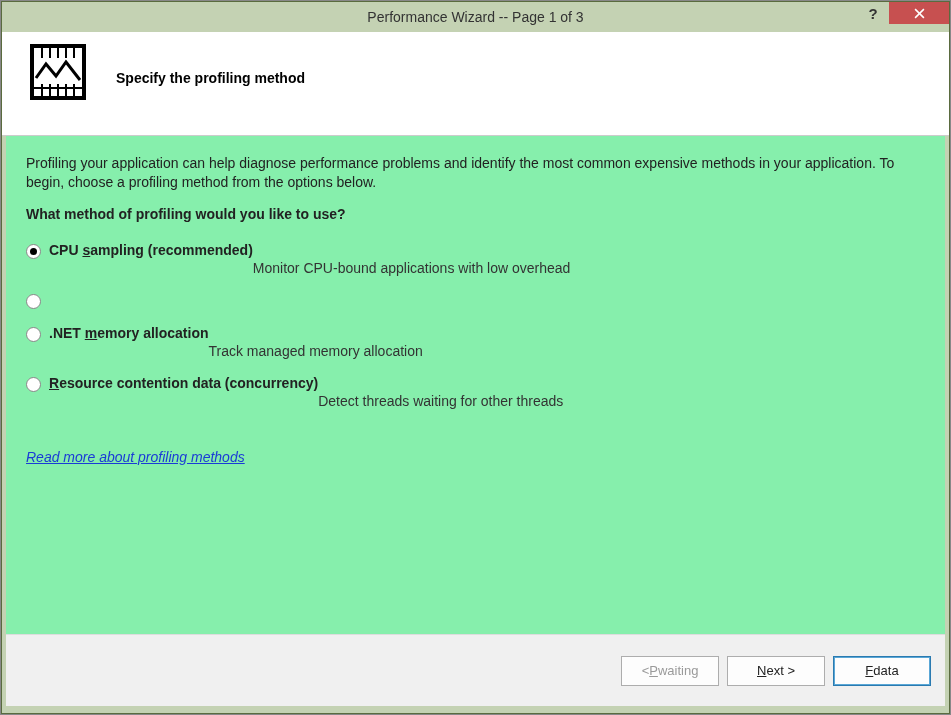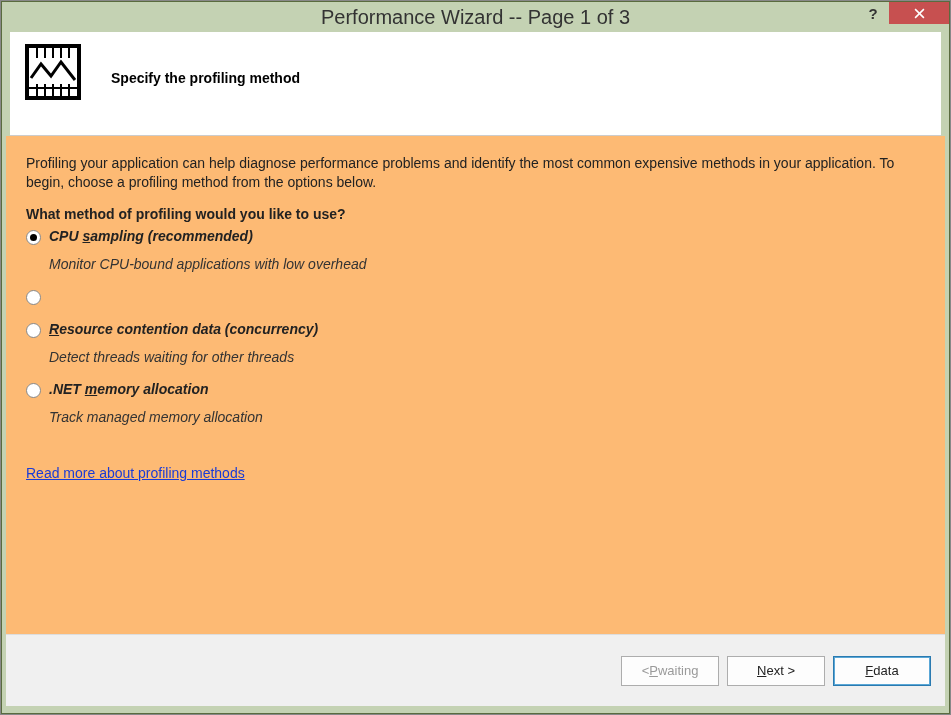--- a/index.html
+++ b/index.html
@@ -21,21 +21,21 @@
 .titlebar {
   height: 30px;
   background: #c4d2b3;
   display: flex;
   align-items: center;
   position: relative;
 }
 .titlebar-title {
   flex: 1;
   text-align: center;
-  font-size: 20px;
+  font-size: 14px;
   color: #333;
 }
 .titlebar-controls {
   position: absolute;
   right: 0;
   top: 0;
   display: flex;
   height: 22px;
 }
 .help-btn {
@@ -55,48 +55,48 @@
   background: #c75050;
   display: flex;
   align-items: center;
   justify-content: center;
   cursor: pointer;
 }
 .close-btn svg { width: 11px; height: 11px; }
 .header {
   background: #fff;
   height: 104px;
-  margin: 0 8px;
+  margin: 0 0;
   display: flex;
   align-items: flex-start;
-  padding: 10px 15px;
+  padding: 10px 28px;
   border-bottom: 1px solid #ccc;
 }
 .header-icon {
   width: 56px;
   height: 56px;
   margin-right: 30px;
   margin-top: 2px;
 }
 .header-title {
   font-size: 14px;
   font-weight: bold;
   color: #000;
   margin-top: 28px;
 }
 .content {
-  background: #fdba74;
+  background: #86efac;
   margin: 0 4px;
   height: 498px;
   padding: 18px 20px;
   font-size: 14px;
   color: #222;
 }
 .intro { margin-bottom: 14px; line-height: 1.35; }
-.question { font-weight: bold; margin-bottom: 6px; }
+.question { font-weight: bold; margin-bottom: 20px; }
 .option {
   display: flex;
   align-items: flex-start;
   margin-bottom: 16px;
   cursor: pointer;
 }
 .radio {
   width: 15px;
   height: 15px;
   border: 1px solid #888;
@@ -109,30 +109,31 @@
   justify-content: center;
   flex-shrink: 0;
 }
 .radio.checked::after {
   content: "";
   width: 7px;
   height: 7px;
   background: #000;
   border-radius: 50%;
 }
-.option-text { display: flex; flex-direction: column; font-style: italic; }
+.option-text { display: flex; flex-direction: row; }
 .option-label { font-weight: bold; }
 .option-label .ul { text-decoration: underline; }
-.option-desc { color: #333; margin-top: 12px; }
+.option-desc { color: #333; margin-top: 18px; }
 .link {
   color: #1a3bd6;
   text-decoration: underline;
   cursor: pointer;
   margin-top: 24px;
   display: inline-block;
+  font-style: italic;
 }
 .footer {
   background: #f0f0f0;
   margin: 0 4px 4px 4px;
   height: 72px;
   border-top: 1px solid #ddd;
   display: flex;
   justify-content: flex-end;
   align-items: center;
   padding-right: 14px;
@@ -206,30 +207,30 @@
       </div>
     </div>
 
     <div class="option">
       <div class="radio"></div>
     </div>
 
     <div class="option">
       <div class="radio"></div>
       <div class="option-text">
+        <div class="option-label"><span>.NET </span><span class="ul">m</span><span>emory allocation</span></div>
+        <div class="option-desc">Track managed memory allocation</div>
+      </div>
+    </div>
+
+    <div class="option">
+      <div class="radio"></div>
+      <div class="option-text">
         <div class="option-label"><span></span><span class="ul">R</span><span>esource contention data (concurrency)</span></div>
         <div class="option-desc">Detect threads waiting for other threads</div>
-      </div>
-    </div>
-
-    <div class="option">
-      <div class="radio"></div>
-      <div class="option-text">
-        <div class="option-label"><span>.NET </span><span class="ul">m</span><span>emory allocation</span></div>
-        <div class="option-desc">Track managed memory allocation</div>
       </div>
     </div>
 
     <a class="link">Read more about profiling methods</a>
   </div>
 
   <div class="footer">
     <div class="btn disabled">
         <span>&lt; </span>
         <span class="ul">P</span>

